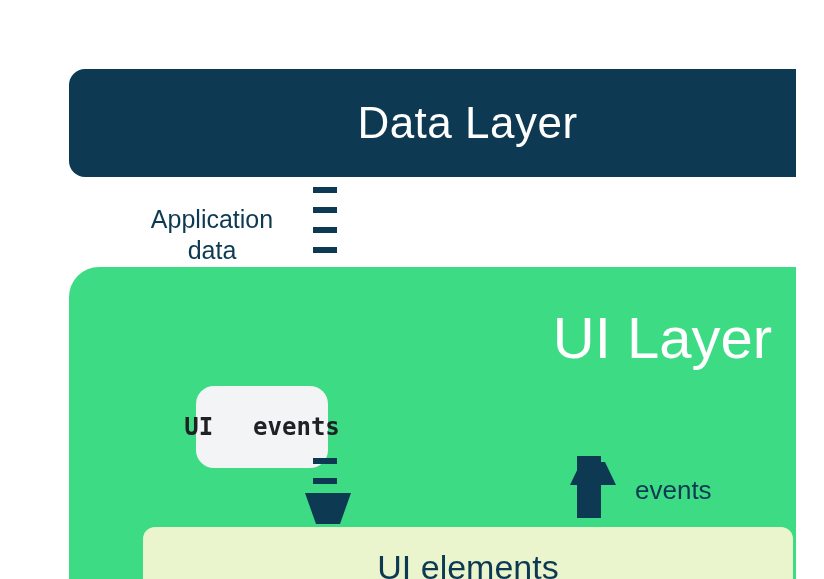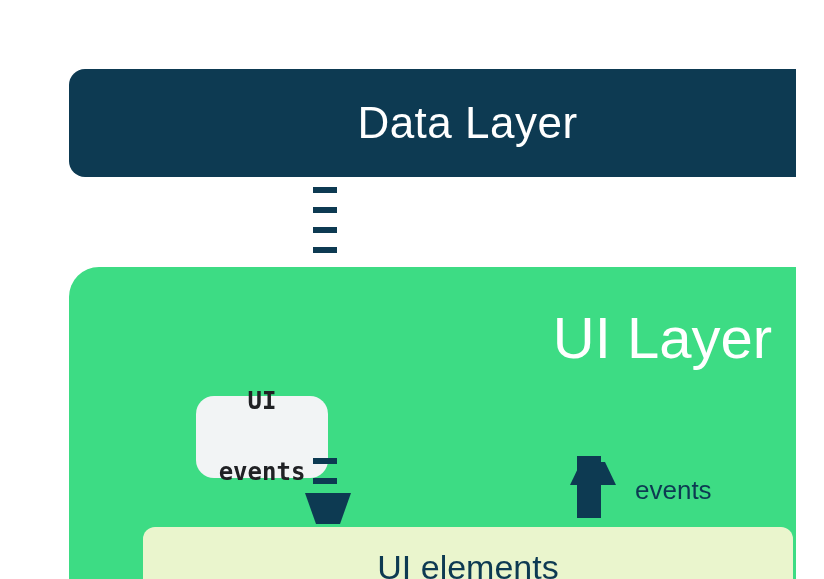--- a/index.html
+++ b/index.html
@@ -84,25 +84,25 @@
     display: flex; align-items: center; justify-content: center;
   }
   .viewmodel-label {
     color: #0d3a52;
     font-size: 34px;
   }
 
   
   .ui-state-badge {
     position: absolute;
-    left: 140px; top: 340px;
+    left: 140px; top: 330px;
     width: 132px; height: 82px;
     background: #f2f4f5;
     border-radius: 18px;
-    display: flex; flex-direction: column;
+    display: flex; flex-direction: row;
     align-items: center; justify-content: center;
     font-family: "DejaVu Sans Mono", "Liberation Mono", monospace;
     font-weight: bold;
     font-size: 24px;
     line-height: 31px;
     color: #202124;
   }
 
   
   .events-arrow-line {
@@ -143,20 +143,21 @@
 </style>
 </head>
 <body>
 
 <div class="canvas">
 
   <div class="data-layer-box">
     <span class="data-layer-label">Data Layer</span>
   </div>
 
+  <div class="app-data-label">Application data</div>
 
   <div class="dotted-line seg1"></div>
   <div class="arrowhead-down a1"></div>
 
   <div class="ui-layer-box"></div>
   <div class="ui-layer-label">UI Layer</div>
 
 
   <div class="ui-state-badge">
     <span>UI</span>

